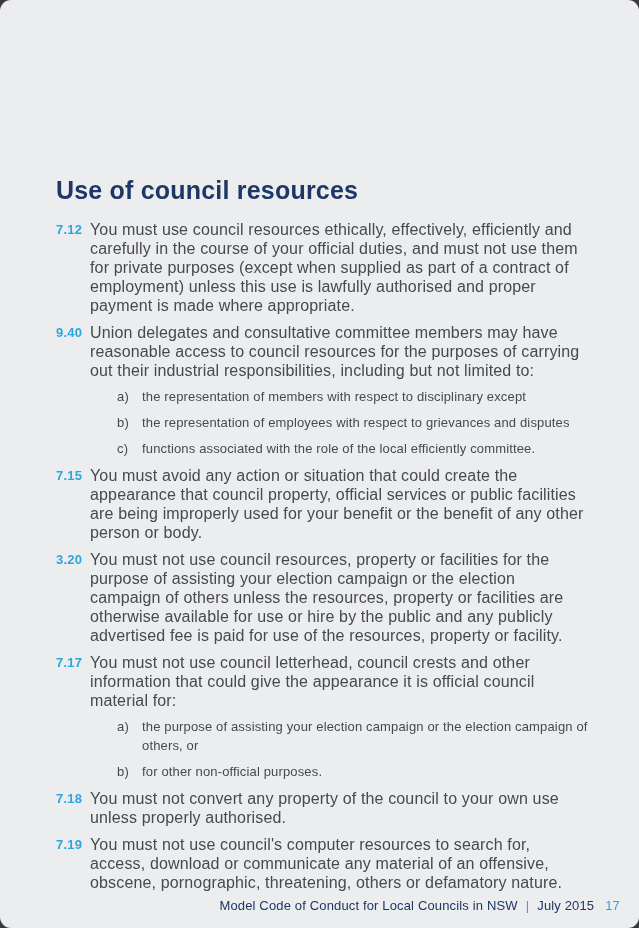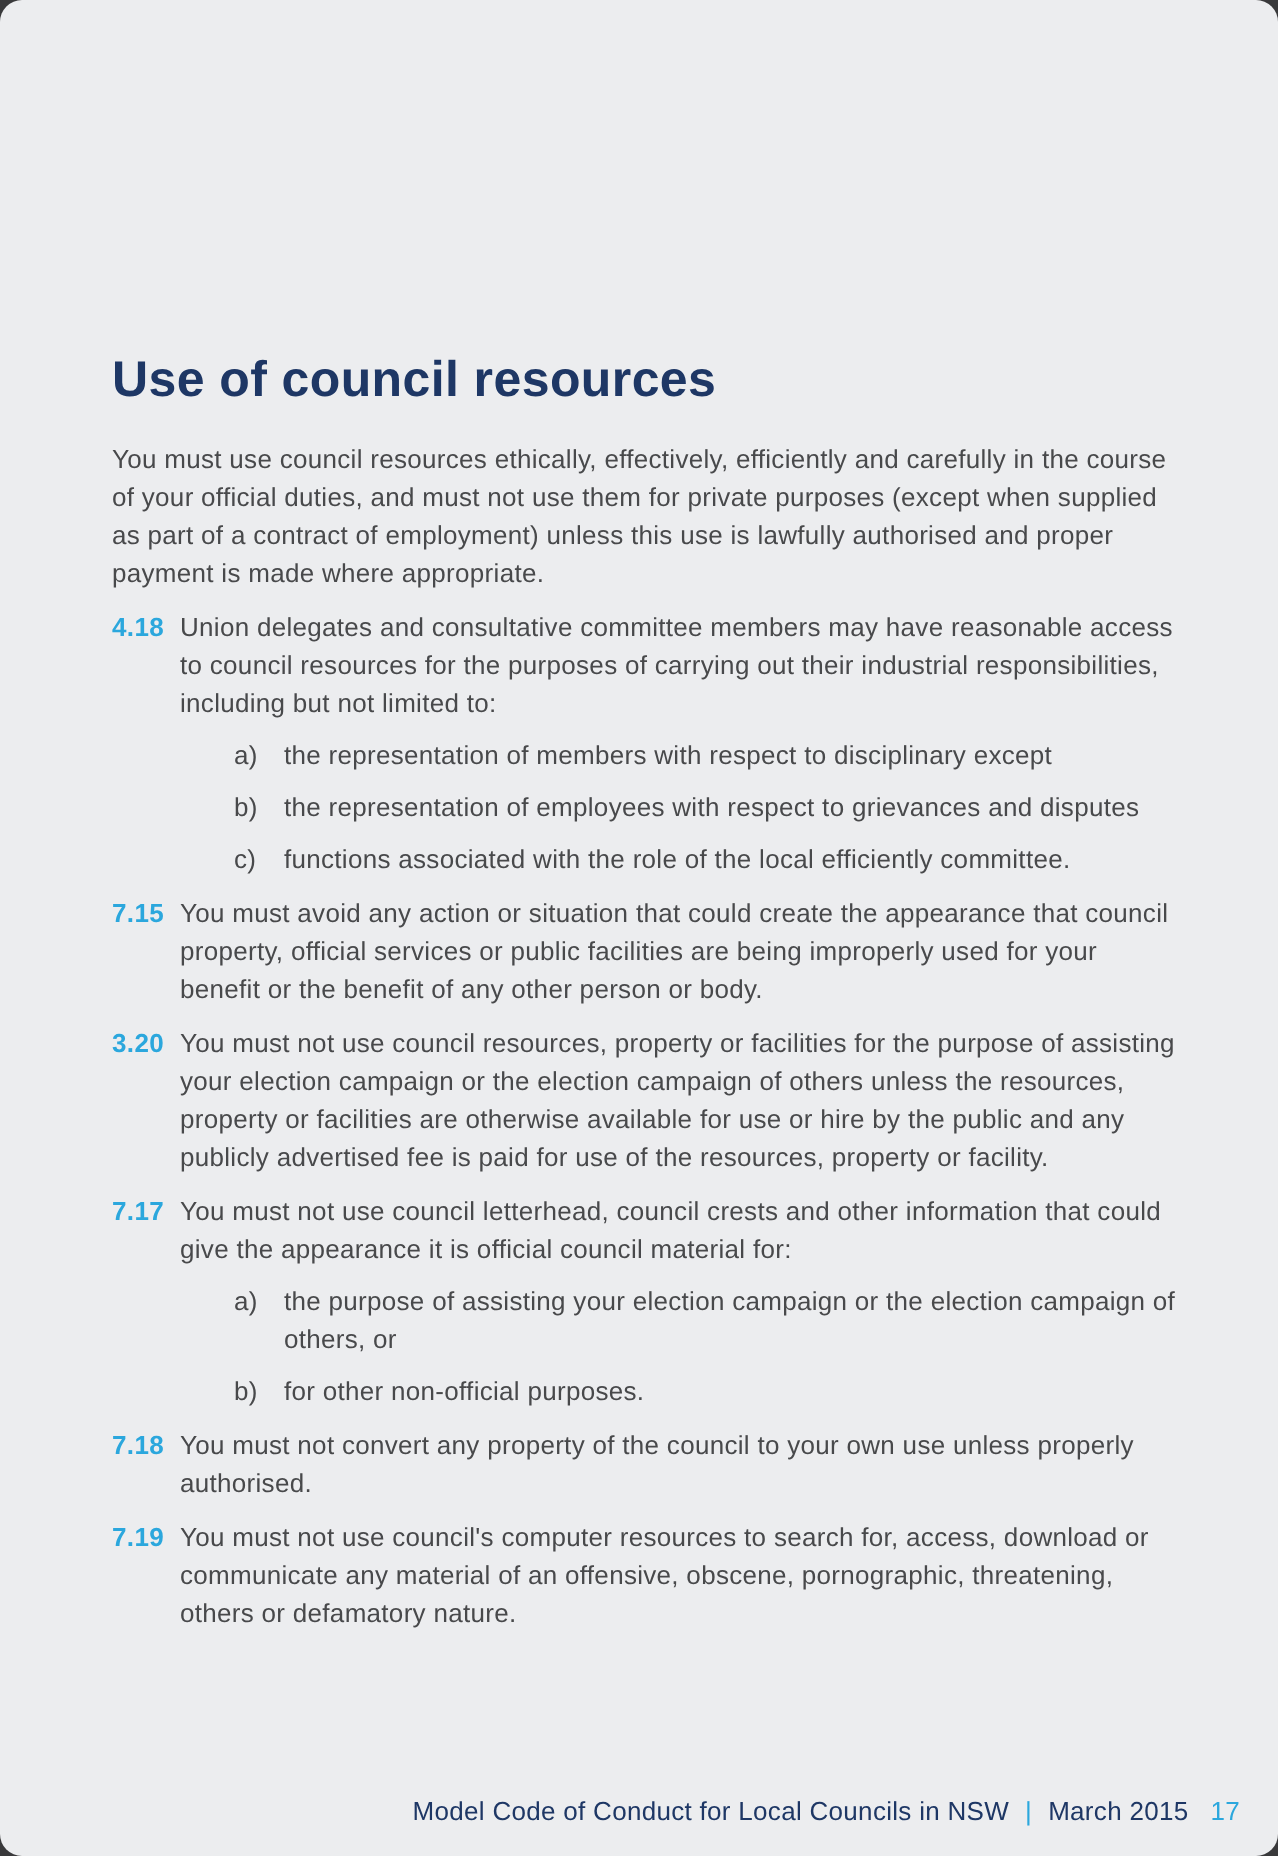--- a/index.html
+++ b/index.html
@@ -43,21 +43,21 @@
     flex:0 0 34px;
     color:var(--accent-blue);
     font-weight:bold;
     font-size:13px;
     line-height:19px;
     letter-spacing:0.2px;
   }
   .clause-body{flex:1;min-width:0;}
   .clause-text{
     margin:0;
-    font-size:13px;
+    font-size:16px;
     line-height:19px;
     color:var(--body-text);
     letter-spacing:0.15px;
   }
   .sub-item{
     display:flex;
     padding-left:27px;
     margin-top:7px;
     font-size:13px;
     line-height:19px;
@@ -84,26 +84,27 @@
   }
 </style>
 </head>
 <body>
 
 <div class="page">
   <div class="content">
     <h1 class="page-title">Use of council resources</h1>
     <div id="clauses">
         <div class="clause">
+          <span class="clause-num">7.12</span>
           <div class="clause-body">
             <p class="clause-text">You must use council resources ethically, effectively, efficiently and carefully in the course of your official duties, and must not use them for private purposes (except when supplied as part of a contract of employment) unless this use is lawfully authorised and proper payment is made where appropriate.</p>
           </div>
         </div>
         <div class="clause">
-          <span class="clause-num">4.18</span>
+          <span class="clause-num">9.40</span>
           <div class="clause-body">
             <p class="clause-text">Union delegates and consultative committee members may have reasonable access to council resources for the purposes of carrying out their industrial responsibilities, including but not limited to:</p>
             <div class="sub-item">
               <span class="sub-label">a)</span>
               <span class="sub-text">the representation of members with respect to disciplinary except</span>
             </div>
             <div class="sub-item">
               <span class="sub-label">b)</span>
               <span class="sub-text">the representation of employees with respect to grievances and disputes</span>
             </div>
@@ -147,15 +148,15 @@
         </div>
         <div class="clause">
           <span class="clause-num">7.19</span>
           <div class="clause-body">
             <p class="clause-text">You must not use council's computer resources to search for, access, download or communicate any material of an offensive, obscene, pornographic, threatening, others or defamatory nature.</p>
           </div>
         </div>
       </div>
   </div>
   <div class="footer">
-    <span>Model Code of Conduct for Local Councils in NSW</span><span class="sep">|</span><span>March 2015</span><span class="pagenum">17</span>
+    <span>Model Code of Conduct for Local Councils in NSW</span><span class="sep">|</span><span>July 2015</span><span class="pagenum">17</span>
   </div>
 </div>
 
 </body></html>

